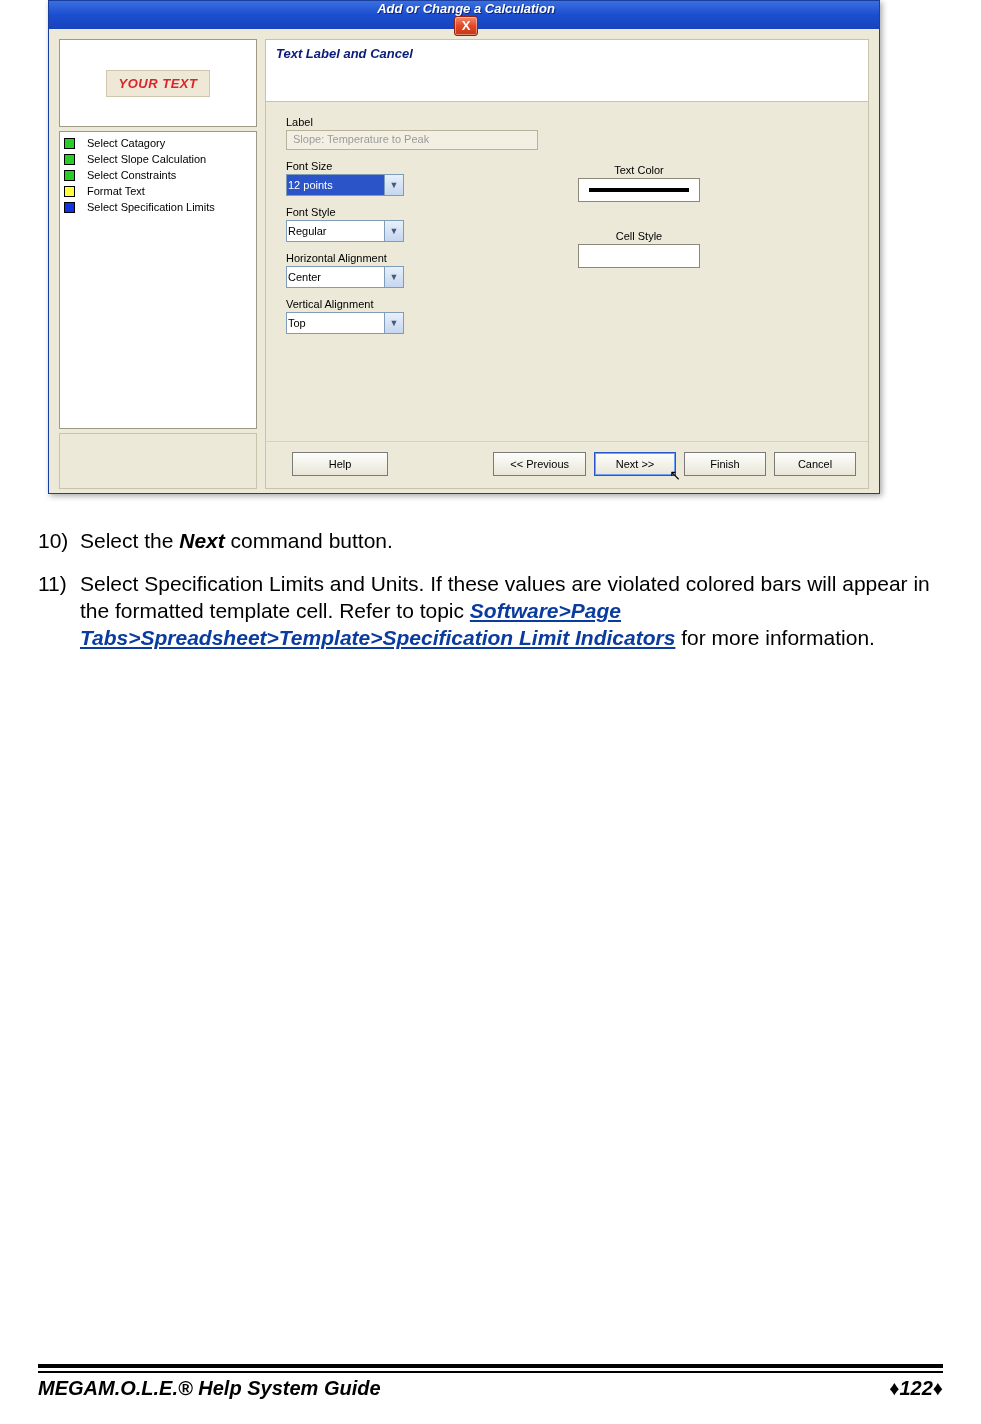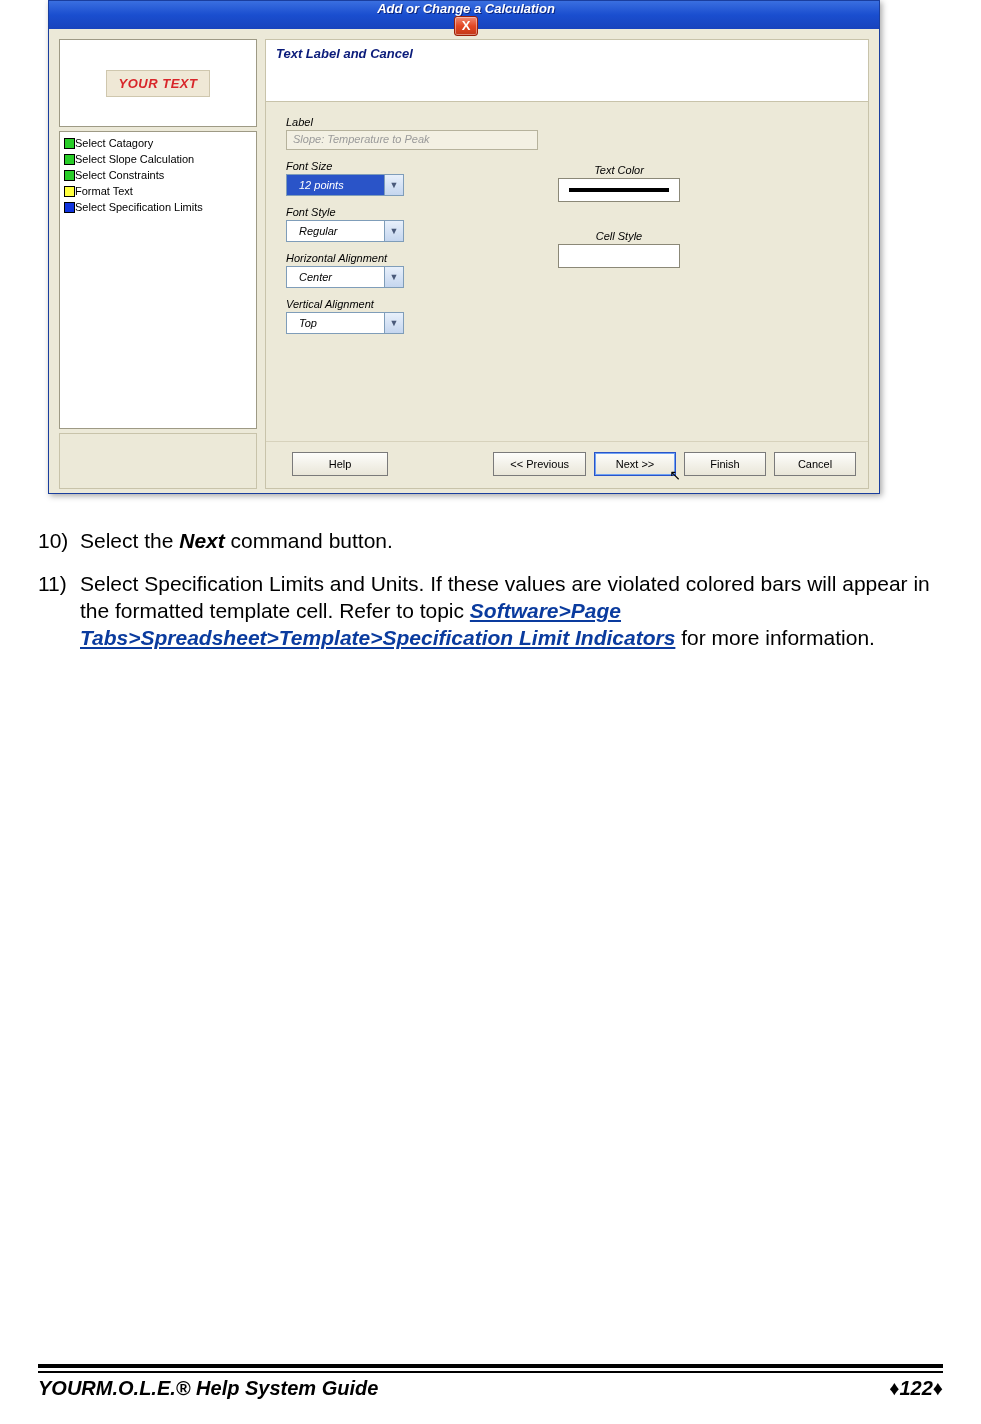--- a/index.html
+++ b/index.html
@@ -88,21 +88,21 @@
   .step-list {
     flex: 1;
     min-height: 290px;
     border: 1px solid #9e9a85;
     background: #fff;
     padding: 3px 2px;
   }
   .step-item {
     display: flex;
     align-items: center;
-    gap: 0;
+    gap: 12px;
     height: 16px;
     font-size: 11px;
     color: #000;
     padding-left: 2px;
   }
   .sq {
     width: 11px;
     height: 11px;
     border: 1px solid #000;
     box-sizing: border-box;
@@ -128,22 +128,21 @@
     padding: 6px 10px 40px 10px;
     font-weight: bold;
     font-style: italic;
     color: #0a1b7a;
     font-size: 13px;
   }
   .panel-body {
     flex: 1;
     padding: 14px 20px 12px 20px;
     display: flex;
-    gap: 20px;
-    font-style: italic;
+    gap: 40px;
   }
   .field-stack { display:flex; flex-direction:column; gap:10px; }
   .lbl { font-size: 11px; color:#000; margin-bottom:2px; }
   .txtfield {
     width: 252px;
     height: 20px;
     border: 1px solid #b6b29c;
     background: #f3f0e3;
     color: #9a9a9a;
     font-size: 11px;
@@ -151,21 +150,21 @@
     box-sizing: border-box;
   }
   .combo {
     width: 118px;
     height: 22px;
     border: 1px solid #7f9db9;
     background: #fff;
     display: flex;
     align-items: center;
     justify-content: space-between;
-    padding-left: 12px;
+    padding-left: 1px;
     box-sizing: border-box;
     font-size: 11px;
   }
   .combo.sel {
     background:#2a54c8;
     color:#fff;
   }
   .combo .arrow {
     width: 18px;
     height: 100%;
@@ -388,19 +387,19 @@
         <span>Select Specification Limits and Units. If these values are violated colored bars will appear in the formatted template cell. Refer to  topic </span><span class="link-ref">Software&gt;Page Tabs&gt;Spreadsheet&gt;Template&gt;Specification Limit Indicators</span><span> for more information.</span>
       </span>
     </div>
   </div>
 </div>
 
 <div class="footer">
   <div class="hr"></div>
   <div class="footer-row">
     <span class="footer-left">
-      <span class="mega">YOUR</span><span class="rest">M.O.L.E.® Help System Guide</span>
+      <span class="mega">MEGA</span><span class="rest">M.O.L.E.® Help System Guide</span>
     </span>
     <span class="footer-right">
       <span class="dia">♦</span><span>122</span><span class="dia">♦</span>
     </span>
   </div>
 </div>
 
 </body></html>

